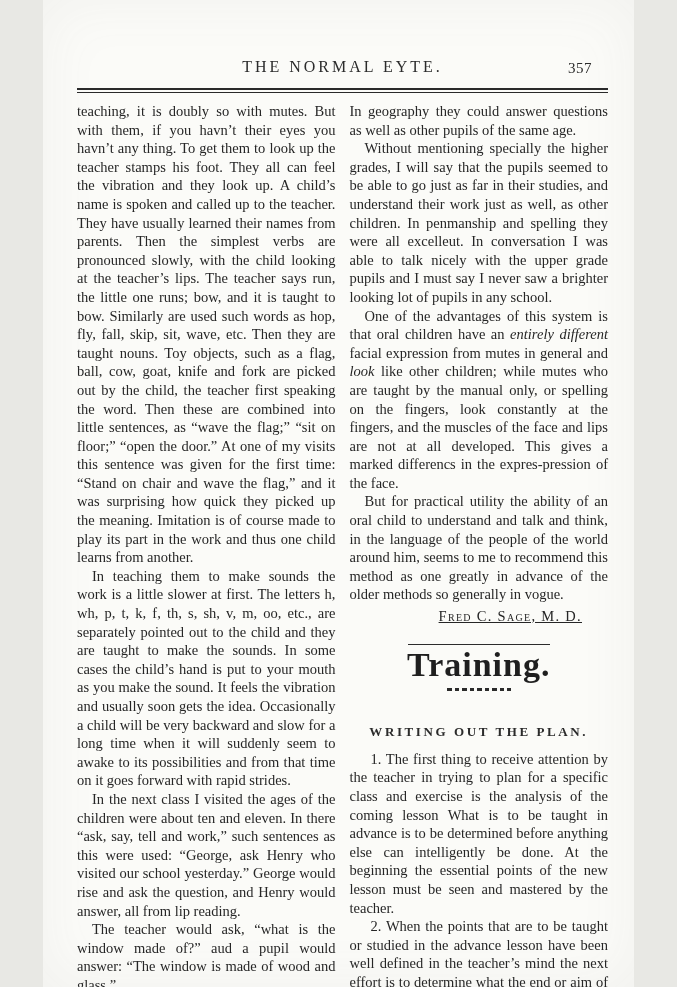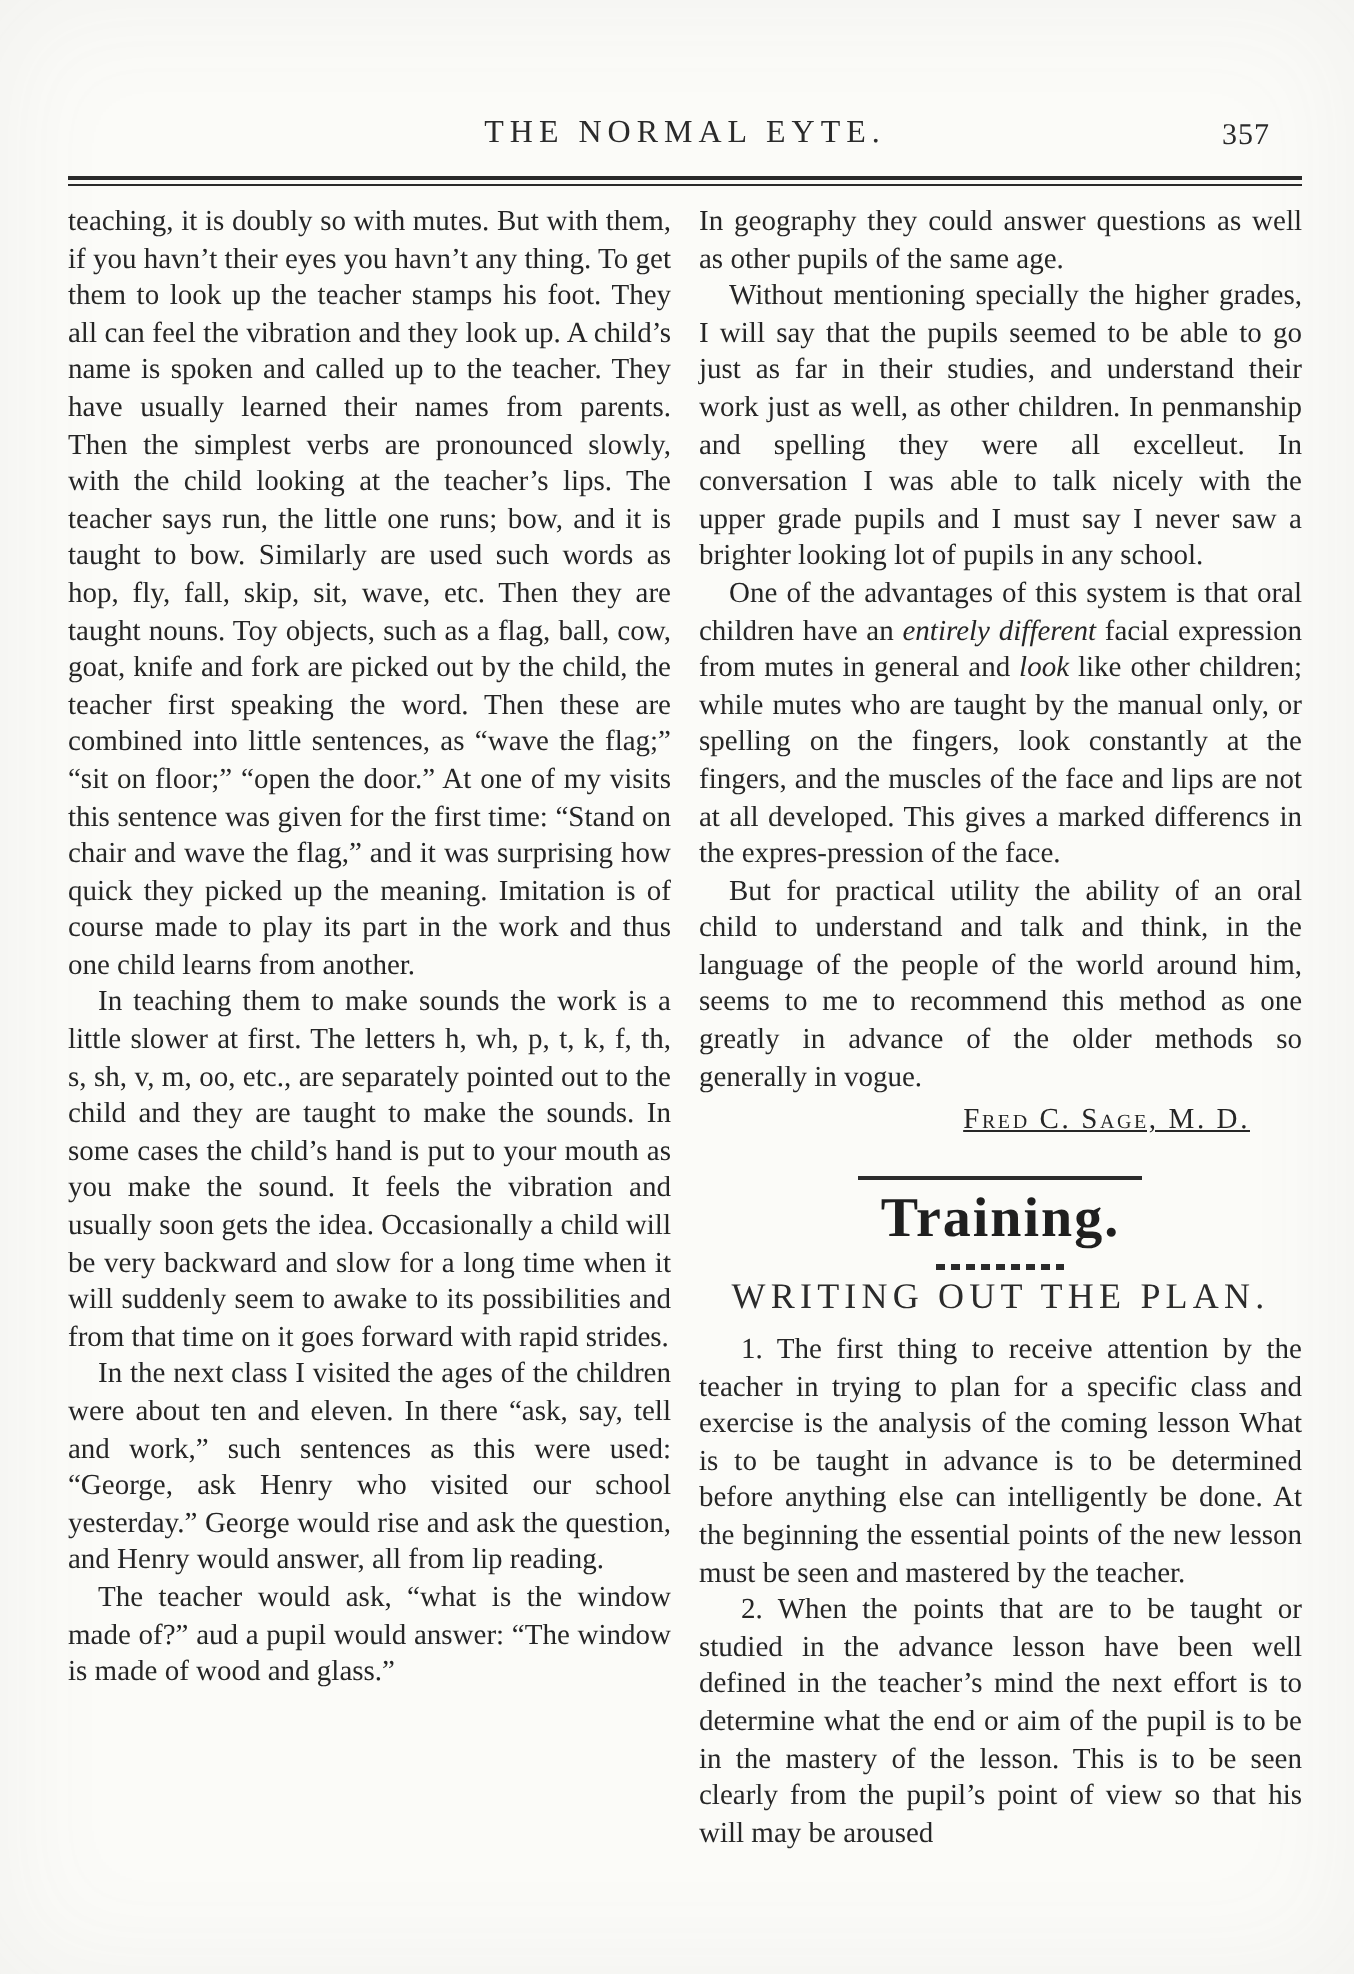--- a/index.html
+++ b/index.html
@@ -1,18 +1,18 @@
 <!DOCTYPE html>
 <html><head>
 <meta charset="utf-8">
 <style>
   html, body { margin: 0; padding: 0; background: #e8e8e4; }
   .page {
     position: relative;
-    width: 677px;
+    width: 591px;
     height: 987px;
     margin: 0 auto;
     background: #fbfbf8;
     color: #262626;
     font-family: "Liberation Serif", "DejaVu Serif", serif;
     box-sizing: border-box;
     padding: 58px 26px 20px 34px;
     overflow: hidden;
     box-shadow: inset 0 0 60px rgba(120,120,110,0.07);
   }
@@ -62,39 +62,39 @@
     text-indent: 0;
     text-decoration: underline;
   }
   .section-rule {
     width: 142px;
     height: 1.8px;
     background: #2c2c2c;
     margin: 18px auto 0;
   }
   .section-title {
-    font-size: 28px;
+    font-size: 34px;
     font-weight: bold;
     text-align: center;
     letter-spacing: 1px;
     margin: 11px 0 0;
     color: #1f1f1f;
   }
   .ornament {
     width: 64px;
     height: 3.2px;
     margin: 13px auto 0;
     background: repeating-linear-gradient(90deg, #2b2b2b 0 4.5px, transparent 4.5px 7.5px);
   }
   .section-subtitle {
-    font-size: 18px;
-    font-weight: normal;
+    font-size: 13px;
+    font-weight: bold;
     text-align: center;
     letter-spacing: 2.6px;
-    margin: 4px 0 8px;
+    margin: 32px 0 8px;
     color: #2b2b2b;
   }
 </style>
 </head>
 <body>
 
 <div class="page">
 
   <header>
     <div class="running-head">

